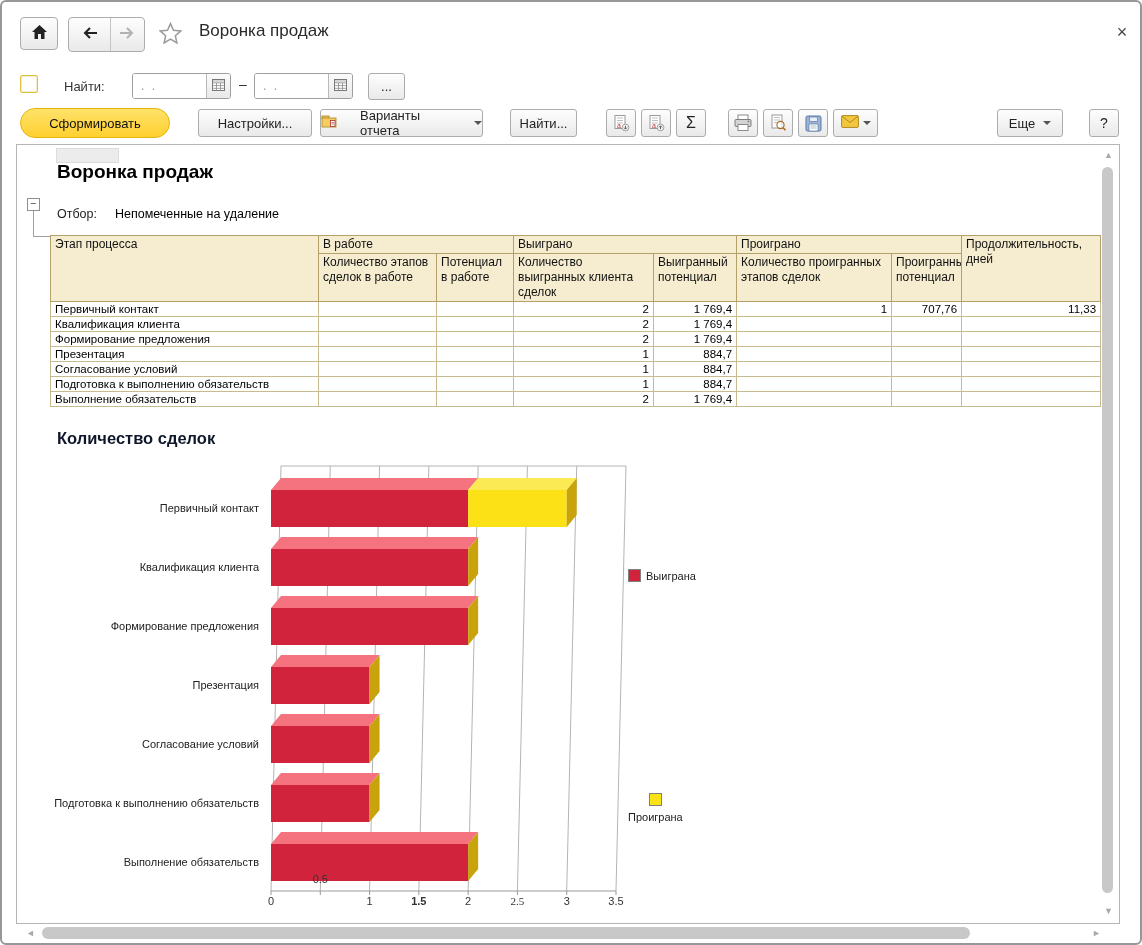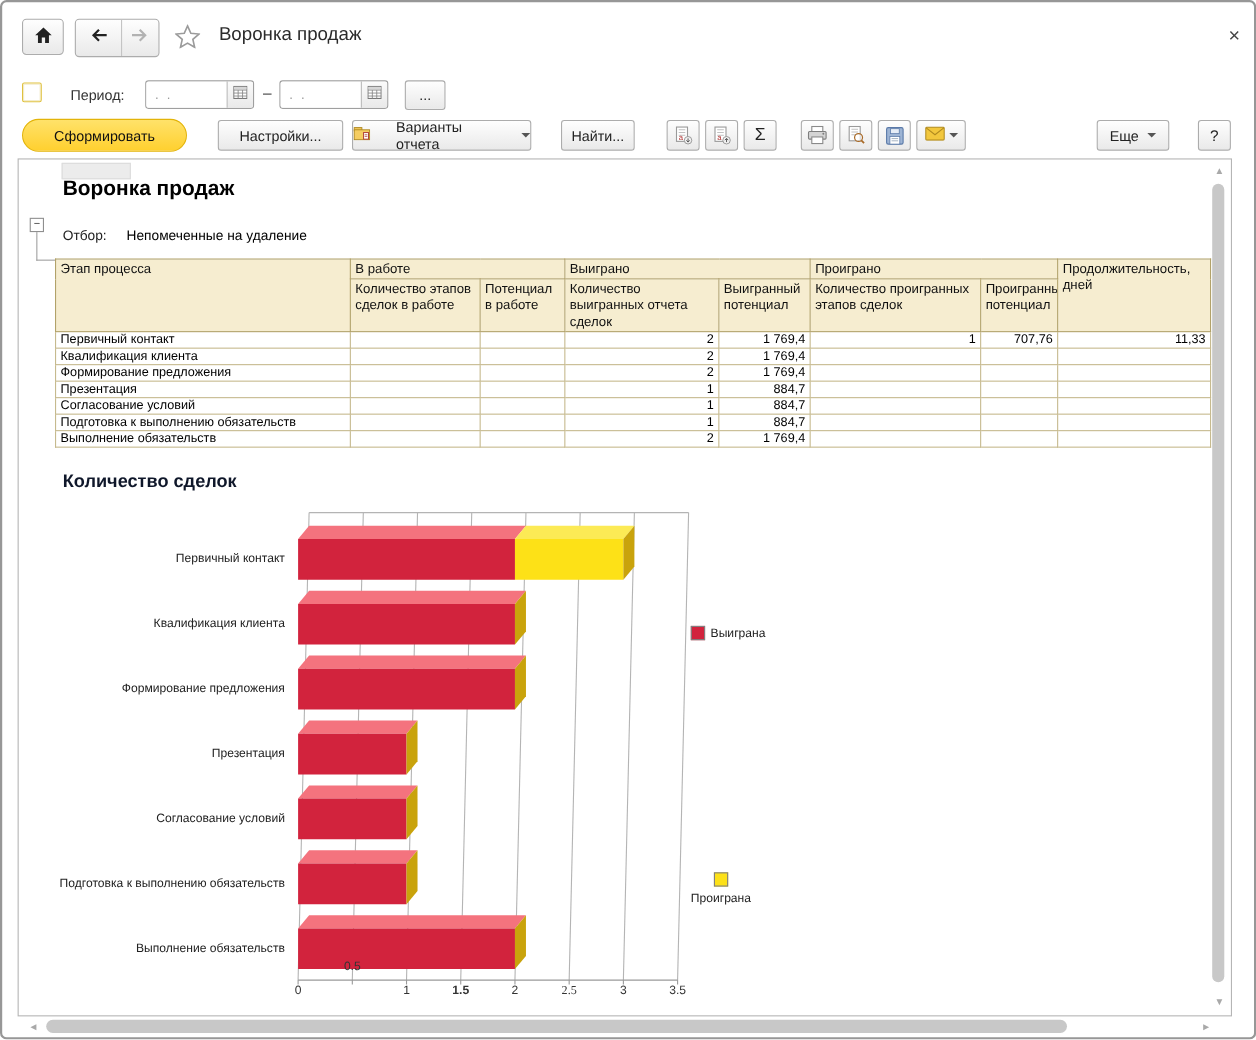--- a/index.html
+++ b/index.html
@@ -90,21 +90,21 @@
   </div>
   <div class="abs" style="left:157px;top:20px;">
     <svg width="23" height="22" viewBox="0 0 20 19">
         <path d="M10 1.3 L12.6 7.1 L19 7.7 L14.2 11.9 L15.6 18.2 L10 14.9 L4.4 18.2 L5.8 11.9 L1 7.7 L7.4 7.1 Z" fill="#fff" stroke="#9b9b9b" stroke-width="1.3"></path>
       </svg>
   </div>
   <div class="abs" style="left:197px;top:19px;font-size:17px;color:#2b2b2b;">Воронка продаж</div>
   <div class="abs" style="left:1108px;top:18px;width:24px;height:24px;text-align:center;font-size:18px;color:#444;line-height:24px;">×</div>
 
   <div class="abs checkbox" style="left:18px;top:73px;"></div>
-  <div class="abs" style="left:62px;top:77px;font-size:13px;color:#333;">Период:</div>
+  <div class="abs" style="left:62px;top:77px;font-size:13px;color:#333;">Найти:</div>
   <div class="abs datefield" style="left:130px;top:71px;width:99px;height:26px;">
     <input type="text" placeholder=". ." style="">
     <div class="calbtn">
       <span>
         <svg width="13" height="12" viewBox="0 0 13 12">
             <rect x="0.5" y="0.5" width="12" height="11" fill="#fff" stroke="#777"></rect>
             <rect x="1" y="1" width="11" height="2.4" fill="#d6d6d6"></rect>
             <path d="M0.5 3.9 H12.5 M0.5 6.6 H12.5 M0.5 9.3 H12.5 M4.5 3.9 V11.5 M8.5 3.9 V11.5" stroke="#8a8a8a" stroke-width="0.8"></path>
           </svg>
       </span>
@@ -237,21 +237,21 @@
         <tr style="height:18px;">
           <th rowspan="2">Этап процесса</th>
           <th colspan="2">В работе</th>
           <th colspan="2">Выиграно</th>
           <th colspan="2">Проиграно</th>
           <th rowspan="2">Продолжительность, дней</th>
         </tr>
         <tr style="height:48px;">
           <th>Количество этапов сделок в работе</th>
           <th>Потенциал в работе</th>
-          <th>Количество выигранных отчета сделок</th>
+          <th>Количество выигранных клиента сделок</th>
           <th>Выигранный потенциал</th>
           <th>Количество проигранных этапов сделок</th>
           <th>Проигранный потенциал</th>
         </tr>
       </thead>
       <tbody>
           <tr>
             <td class="stage">Первичный контакт</td>
             <td class="num"></td>
             <td class="num"></td>

